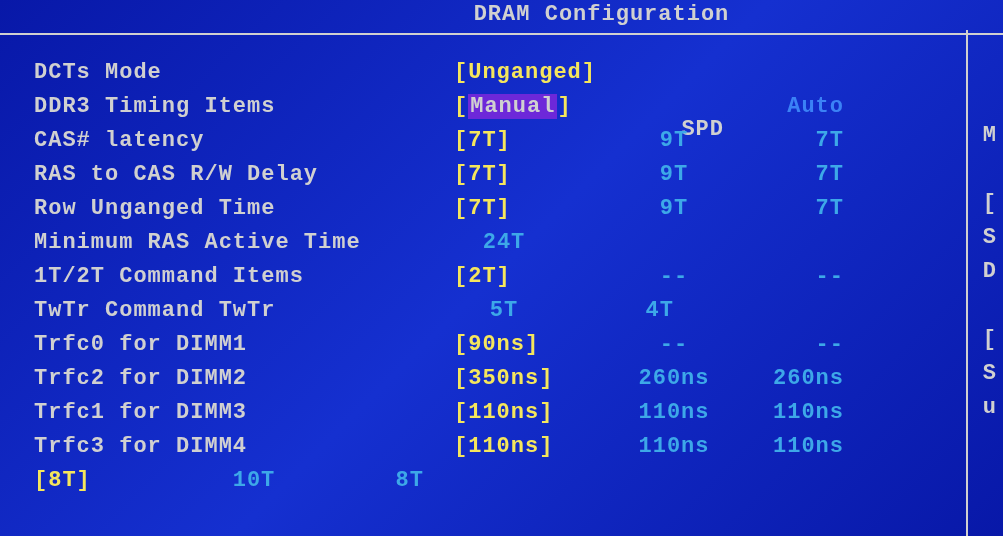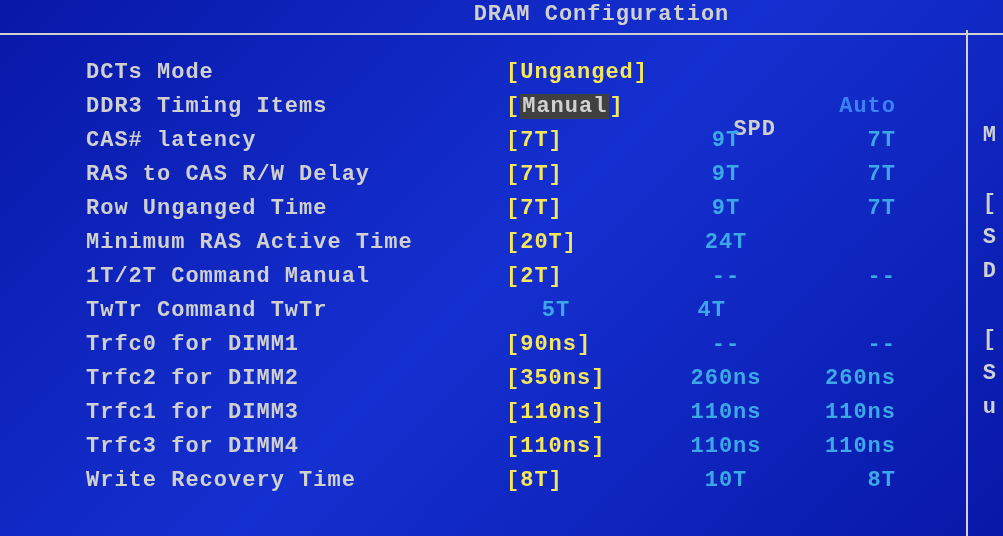--- a/index.html
+++ b/index.html
@@ -29,21 +29,21 @@
       margin: 0;
     }
     .vdivider {
       position: absolute;
       right: 35px;
       top: 30px;
       bottom: 0;
       border-left: 2px solid #d0d0d0;
     }
     .content {
-      padding: 20px 0 0 86px;
+      padding: 20px 0 0 34px;
       position: relative;
     }
     .row {
       display: flex;
       height: 34px;
       align-items: center;
       font-size: 22px;
     }
     .label {
       width: 420px;
@@ -51,21 +51,21 @@
     }
     .value {
       width: 170px;
       color: #f5e65c;
       flex-shrink: 0;
     }
     .value.selected-field {
       
     }
     .selected-inner {
-      background: #404040;
+      background: #6d28d9;
       color: #d0d0d0;
       padding: 0 2px;
       text-align: right;
     }
     .spd-header {
       color: #d0d0d0;
       width: 100px;
       text-align: right;
       flex-shrink: 0;
       margin-top: 46px;
@@ -134,27 +134,26 @@
   <div class="row">
     <span class="label">Row Unganged Time</span>
     <span class="value">[7T]</span>
     <span class="spd">9T</span>
     <span class="auto">7T</span>
     <span class="side-char" style="top:156px">[</span>
   </div>
 
   <div class="row">
     <span class="label">Minimum RAS Active Time</span>
-    <span class="value">[20T]</span>
     <span class="spd">24T</span>
     <span class="side-char" style="top:190px">S</span>
   </div>
 
   <div class="row">
-    <span class="label">1T/2T Command Manual</span>
+    <span class="label">1T/2T Command Items</span>
     <span class="value">[2T]</span>
     <span class="spd">--</span>
     <span class="auto">--</span>
     <span class="side-char" style="top:224px">D</span>
   </div>
 
   <div class="row">
     <span class="label">TwTr Command TwTr</span>
     <span class="spd">5T</span>
     <span class="auto">4T</span>
@@ -185,19 +184,18 @@
   </div>
 
   <div class="row">
     <span class="label">Trfc3 for DIMM4</span>
     <span class="value">[110ns]</span>
     <span class="spd">110ns</span>
     <span class="auto">110ns</span>
   </div>
 
   <div class="row">
-    <span class="label">Write Recovery Time</span>
     <span class="value">[8T]</span>
     <span class="spd">10T</span>
     <span class="auto">8T</span>
   </div>
 
 </div>
 
 </body></html>

